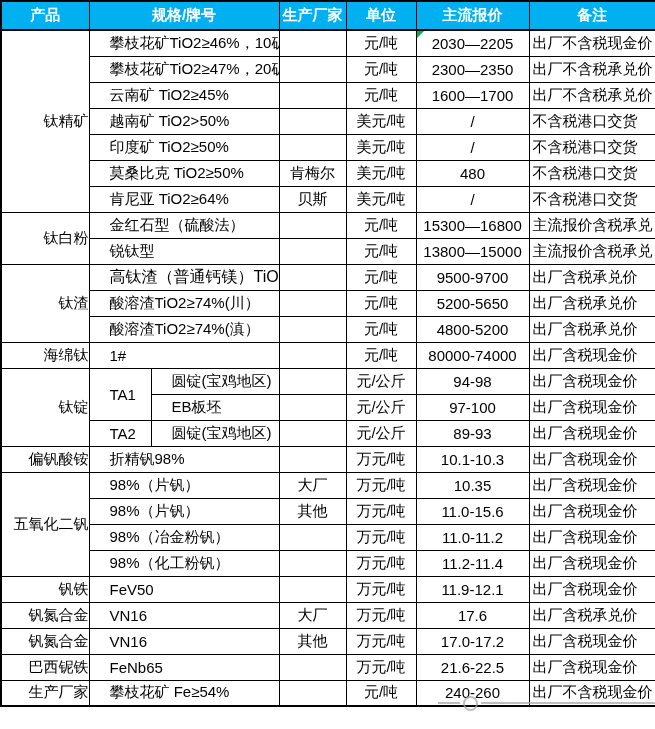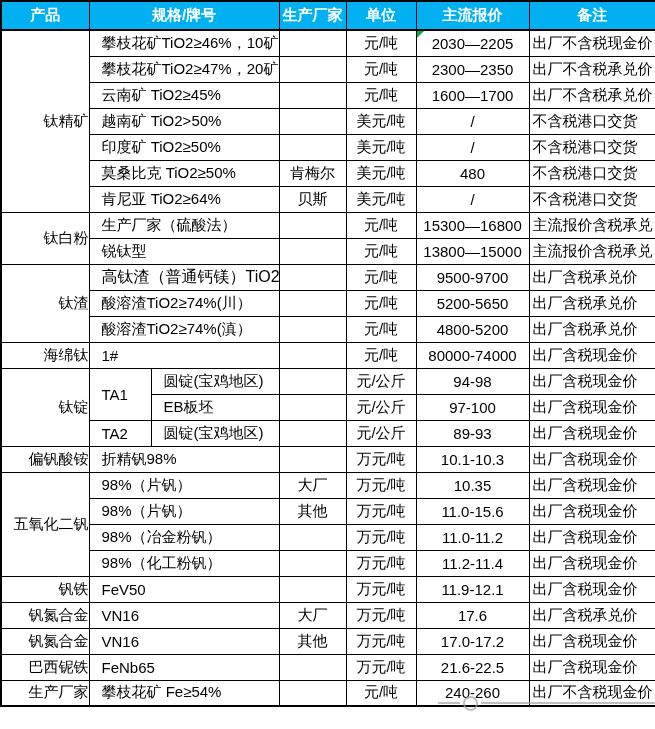--- a/index.html
+++ b/index.html
@@ -15,21 +15,21 @@
   th, td {
     border:1px solid #000; font-size:15px; color:#000;
     overflow:hidden; white-space:nowrap; vertical-align:middle;
   }
   thead th {
     background:#00B0F0; color:#fff; font-weight:bold; height:29px;
     border-bottom:2px solid #000; text-align:center; font-size:15px;
   }
   tbody tr { height:26px; }
   td.product { text-align:right; }
-  td.spec { text-align:left; padding-left:12px; }
+  td.spec { text-align:left; padding-left:20px; }
   td.spec.small { font-size:16px; }
   td.center { text-align:center; }
   td.note { text-align:left; padding-left:3px; }
   td.marked { position:relative; }
   .corner-marker {
     position:absolute; top:0; left:0; width:0; height:0;
     border-top:7px solid #00B050; border-right:7px solid transparent;
   }
   .watermark {
     position:absolute; left:438px; top:687px; width:217px; height:32px;
@@ -119,21 +119,21 @@
         </tr>
         <tr>
           <td class="spec" colspan="2">肯尼亚 TiO2≥64%</td>
           <td class="center">贝斯</td>
           <td class="center">美元/吨</td>
           <td class="center">/</td>
           <td class="note">不含税港口交货</td>
         </tr>
         <tr>
           <td class="product" rowspan="2">钛白粉</td>
-          <td class="spec" colspan="2">生产厂家（硫酸法）</td>
+          <td class="spec" colspan="2">金红石型（硫酸法）</td>
           <td class="center"></td>
           <td class="center">元/吨</td>
           <td class="center">15300—16800</td>
           <td class="note">主流报价含税承兑</td>
         </tr>
         <tr>
           <td class="spec" colspan="2">锐钛型</td>
           <td class="center"></td>
           <td class="center">元/吨</td>
           <td class="center">13800—15000</td>

